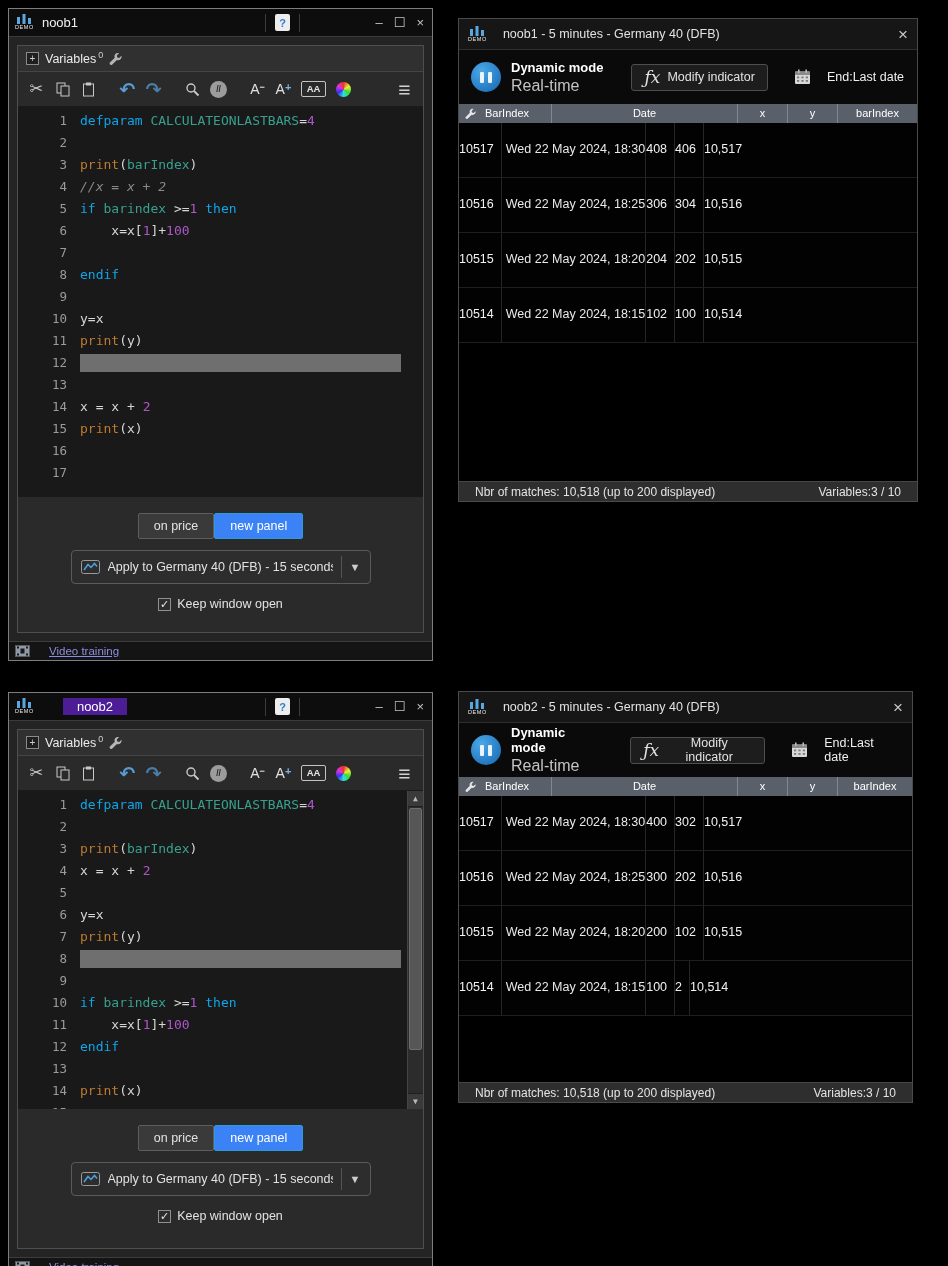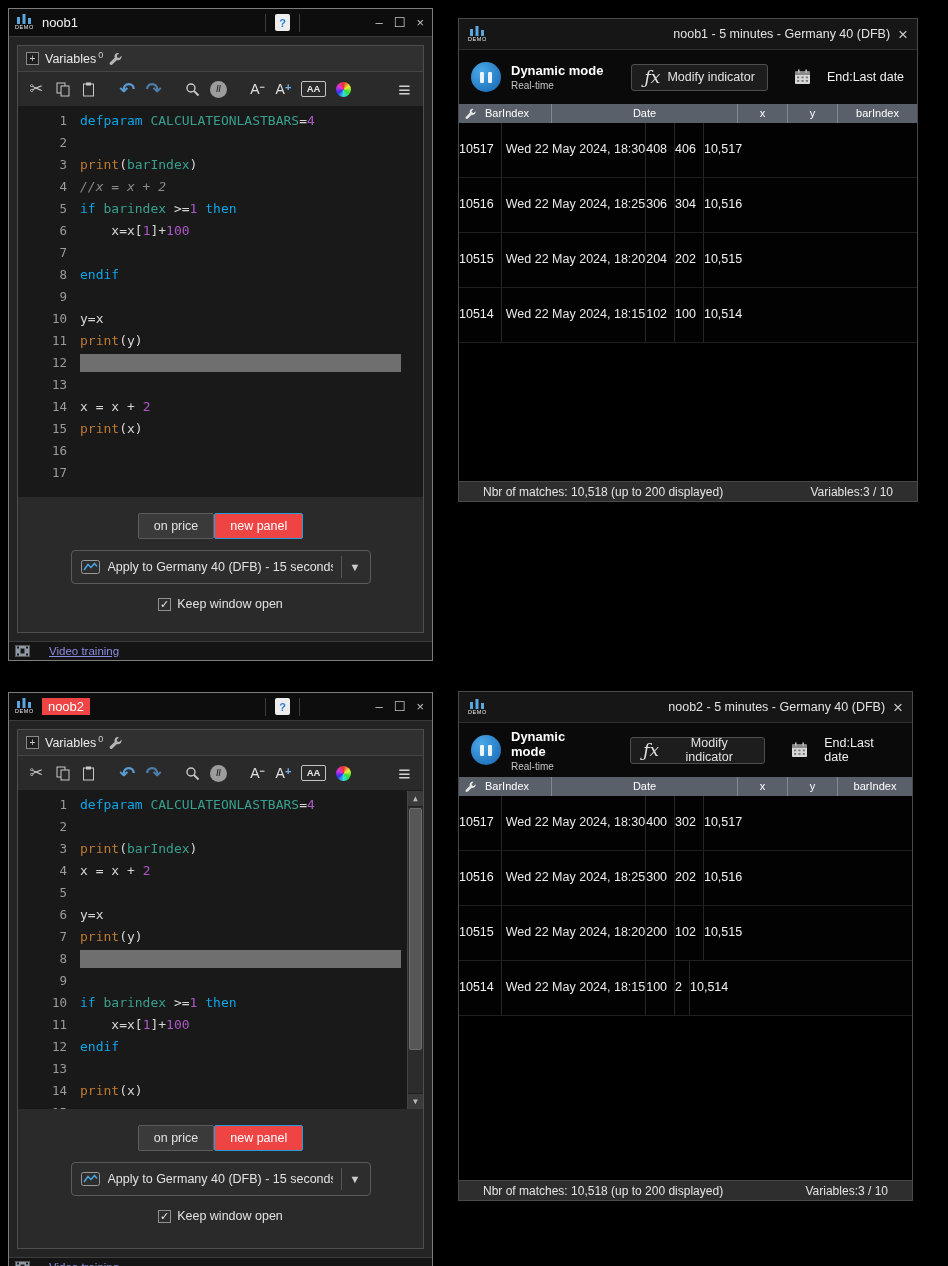--- a/index.html
+++ b/index.html
@@ -5,31 +5,31 @@
   html,body{margin:0;padding:0;}
   body{
     width:948px;height:1266px;position:relative;overflow:hidden;
     background:#000;font-family:"Liberation Sans","DejaVu Sans",sans-serif;
     -webkit-font-smoothing:antialiased;
   }
   .slot{position:absolute;}
   #editor-slot-0{left:8px;top:8px;width:425px;height:653px;}
   #output-slot-0{left:458px;top:18px;width:460px;height:484px;}
   #editor-slot-1{left:8px;top:692px;width:425px;height:585px;}
-  #output-slot-1{left:458px;top:691px;width:455px;height:510px;}
+  #output-slot-1{left:458px;top:691px;width:455px;height:412px;}
 
   
   .win-editor{width:100%;height:100%;box-sizing:border-box;background:#242424;
     border:1px solid #7d7d7d;display:flex;flex-direction:column;}
   .e-titlebar{height:27px;flex:0 0 auto;background:#0d0d0d;border-bottom:1px solid #3a3a3a;
     display:flex;align-items:center;padding:0 6px;position:relative;}
   .logo{display:flex;flex-direction:column;align-items:center;margin-right:8px;line-height:1;}
   .logo-text{font-size:5.5px;color:#e8e8e8;letter-spacing:.6px;margin-top:1px;}
   .e-title{font-size:13px;color:#f0f0f0;white-space:nowrap;}
-  .e-title.selected{background:#ef4444;color:#fff;padding:1px 6px;}
+  .e-title.selected{background:#4c1d95;color:#fff;padding:1px 14px;margin-left:21px;}
   .help-wrap{position:absolute;left:256px;top:0;bottom:0;display:flex;align-items:center;gap:9px;}
   .tb-sep{width:1px;height:18px;background:#3c3c3c;}
   .help-icon{width:15px;height:17px;background:#ededed;border-radius:2px;color:#2a7fd0;
     font-weight:bold;font-size:11px;display:flex;align-items:center;justify-content:center;}
   .win-controls{position:absolute;right:8px;top:0;bottom:0;display:flex;align-items:center;
     gap:11px;color:#c4c4c4;font-size:13px;}
   .win-controls span{cursor:default;line-height:1;}
   .e-body{flex:1;min-height:0;padding:8px;display:flex;}
   .inner{flex:1;min-width:0;border:1px solid #4e4e4e;background:#2a2a2a;display:flex;flex-direction:column;}
   .vars-hdr{height:25px;flex:0 0 auto;background:#303030;border-bottom:1px solid #454545;
@@ -72,49 +72,49 @@
   .sb-btn{position:absolute;left:0;right:0;height:15px;background:#3a3a3a;color:#b8b8b8;
     font-size:8px;text-align:center;line-height:15px;}
   .sb-up{top:0;border-bottom:1px solid #1f1f1f;} .sb-down{bottom:0;border-top:1px solid #1f1f1f;}
   .sb-thumb{position:absolute;left:1px;right:1px;top:17px;height:242px;background:#565656;
     border:1px solid #6e6e6e;border-radius:2px;box-sizing:border-box;}
   .controls{flex:1;display:flex;flex-direction:column;align-items:center;padding-top:16px;min-height:0;}
   .btn-row{display:flex;gap:0;}
   button{font:inherit;}
   .btn{font-size:12.5px;padding:5px 15px;border-radius:2px;cursor:default;}
   .btn-dark{background:#3a3a3a;border:1px solid #5d5d5d;color:#e2e2e2;}
-  .btn-blue{background:#ef4444;border:1px solid #2b9bdc;color:#fff;}
+  .btn-blue{background:#3b82f6;border:1px solid #2b9bdc;color:#fff;}
   .apply-dd{margin-top:11px;width:300px;height:34px;box-sizing:border-box;background:#2d2d2d;
     border:1px solid #5a5a5a;border-radius:4px;display:flex;align-items:center;padding:0 9px;gap:8px;}
   .apply-label{font-size:12.5px;color:#e2e2e2;flex:1;white-space:nowrap;overflow:hidden;}
   .dd-sep{width:1px;height:22px;background:#555;}
   .chev{color:#cccccc;font-size:11px;}
   .chk-row{margin-top:13px;display:flex;align-items:center;gap:6px;}
   .chk{width:13px;height:13px;box-sizing:border-box;background:#2e2e2e;border:1px solid #909090;
     color:#eaeaea;font-size:11px;line-height:11px;text-align:center;}
   .chk-label{font-size:12.5px;color:#e2e2e2;}
   .video-bar{height:18px;flex:0 0 auto;background:#141414;border-top:1px solid #3c3c3c;
     display:flex;align-items:center;padding:0 6px;gap:19px;}
   .video-link{font-size:11.5px;color:#8c8ce0;text-decoration:underline;cursor:pointer;}
 
   
   .win-output{width:100%;height:100%;box-sizing:border-box;background:#000;border:1px solid #4a4a4a;
     display:flex;flex-direction:column;}
   .o-titlebar{height:30px;flex:0 0 auto;background:#161616;border-bottom:1px solid #2e2e2e;
     display:flex;align-items:center;padding:0 9px;gap:8px;}
-  .o-title{font-size:12.5px;color:#e2e2e2;flex:1;white-space:nowrap;text-align:right;}
+  .o-title{font-size:12.5px;color:#e2e2e2;flex:1;white-space:nowrap;}
   .o-close{color:#c8c8c8;font-size:17px;line-height:1;}
   .o-header{height:54px;flex:0 0 auto;background:#0a0a0a;display:flex;align-items:center;padding:0 12px;}
   .pause-btn{width:30px;height:30px;border-radius:50%;flex:0 0 auto;
     background:radial-gradient(circle at 35% 30%,#4aa8e8,#1565b0);
     display:flex;align-items:center;justify-content:center;gap:4px;}
   .pause-bar{width:4px;height:11px;background:#eaf4fd;border-radius:1px;}
   .mode-block{margin-left:10px;}
   .mode-title{font-size:13px;font-weight:bold;color:#fff;}
-  .mode-sub{font-size:10px;color:#c4c4c4;margin-top:2px;}
+  .mode-sub{font-size:16px;color:#c4c4c4;margin-top:2px;}
   .modify-btn{margin-left:28px;height:27px;background:#1d1d1d;border:1px solid #4e4e4e;
     border-radius:3px;color:#e2e2e2;font-size:12.5px;display:flex;align-items:center;
     padding:0 12px;gap:7px;cursor:default;}
   .fx{font-style:italic;font-family:"DejaVu Serif","Liberation Serif",serif;font-size:17px;}
   .end-block{margin-left:26px;display:flex;align-items:center;gap:16px;color:#f0f0f0;font-size:12.5px;}
   .th-row{height:19px;flex:0 0 auto;background:#5a606a;display:flex;align-items:center;
     font-size:11px;color:#fff;}
   .th{box-sizing:border-box;height:100%;line-height:19px;}
   .th.c0{display:flex;align-items:center;padding-left:6px;gap:9px;}
   .c0{width:92px;} .c1{width:186px;} .c2{width:50px;} .c3{width:50px;} .c4{flex:1;}
@@ -122,21 +122,21 @@
   .tbody{flex:0 0 auto;}
   .trow{height:54px;display:flex;font-size:12.5px;color:#f2f2f2;background:#020202;
     border-bottom:1px solid #1e1e1e;}
   .td{box-sizing:border-box;height:100%;line-height:53px;white-space:nowrap;overflow:hidden;}
   .td.d0{text-align:right;padding-right:7px;}
   .td.d1{text-align:left;padding-left:4px;border-left:1px solid #262626;color:#e9e9e9;}
   .td.d2,.td.d3{text-align:right;padding-right:7px;border-left:1px solid #262626;}
   .td.d4{text-align:right;padding-right:10px;border-left:1px solid #262626;}
   .o-fill{flex:1;background:#000;}
   .o-status{height:19px;flex:0 0 auto;background:#2e2e2e;border-top:1px solid #464646;
-    display:flex;align-items:center;justify-content:space-between;padding:0 24px;
+    display:flex;align-items:center;justify-content:space-between;padding:0 16px;
     font-size:12px;color:#e4e4e4;}
   svg{display:block;}
 </style>
 </head>
 <body>
 
 <div id="editor-slot-0" class="slot">
 <div class="win-editor ed-a">
   <div class="e-titlebar">
     <div class="logo">

